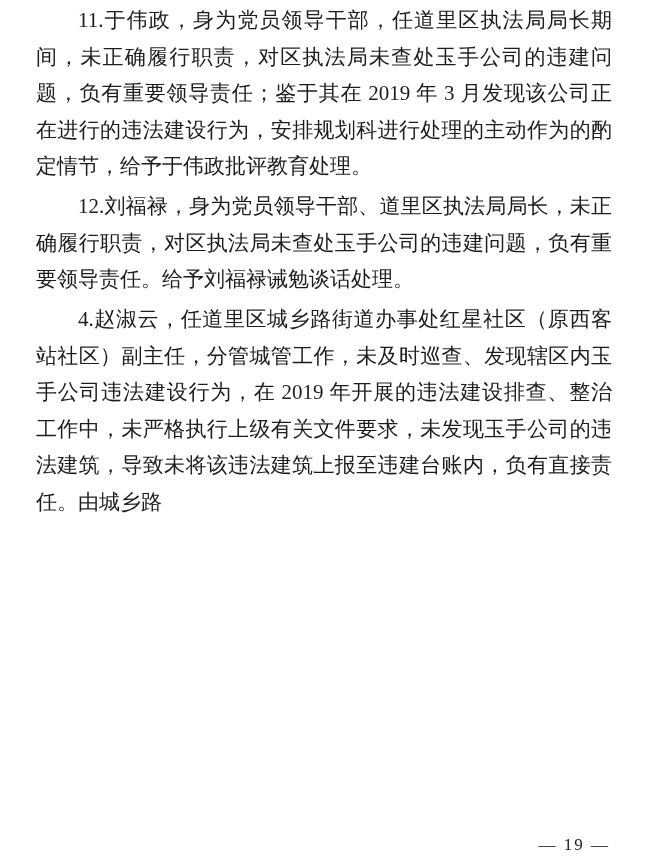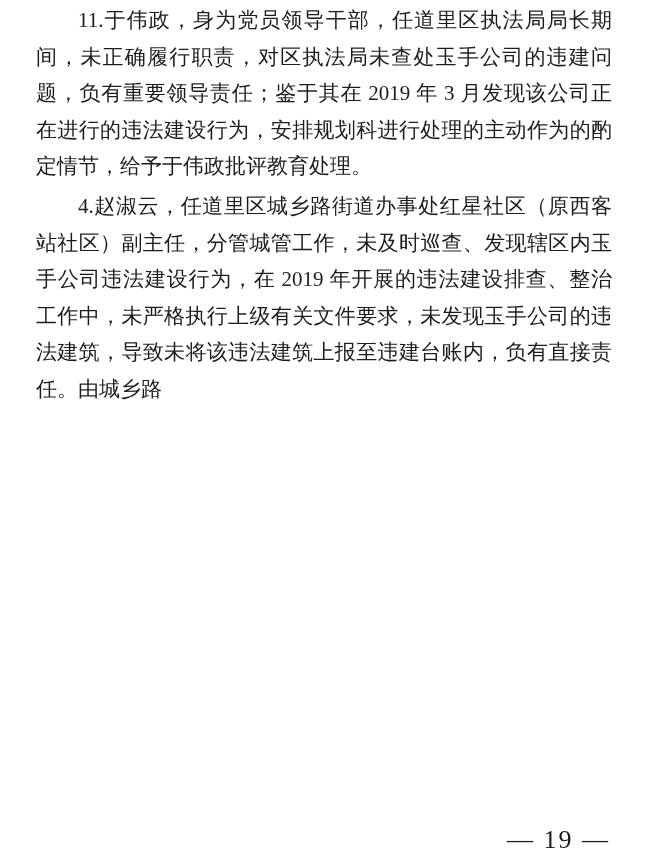--- a/index.html
+++ b/index.html
@@ -31,26 +31,27 @@
     margin-top: 3.5px;
   }
   .para.indent {
     text-indent: 2em;
     font-family: Liberation Serif, serif;
   }
   .page-number {
     position: absolute;
     right: 38px;
     bottom: 10px;
-    font-size: 26px;
+    font-size: 17px;
     color: #1c1c1c;
     letter-spacing: 2px;
   }
 </style>
 </head>
 <body>
 
 <div class="page">
   <p class="para indent">11.于伟政，身为党员领导干部，任道里区执法局局长期间，未正确履行职责，对区执法局未查处玉手公司的违建问题，负有重要领导责任；鉴于其在 2019 年 3 月发现该公司正在进行的违法建设行为，安排规划科进行处理的主动作为的酌定情节，给予于伟政批评教育处理。</p>
+  <p class="para indent">12.刘福禄，身为党员领导干部、道里区执法局局长，未正确履行职责，对区执法局未查处玉手公司的违建问题，负有重要领导责任。给予刘福禄诫勉谈话处理。</p>
   <p class="para indent">4.赵淑云，任道里区城乡路街道办事处红星社区（原西客站社区）副主任，分管城管工作，未及时巡查、发现辖区内玉手公司违法建设行为，在 2019 年开展的违法建设排查、整治工作中，未严格执行上级有关文件要求，未发现玉手公司的违法建筑，导致未将该违法建筑上报至违建台账内，负有直接责任。由城乡路</p>
 </div>
 
 <div class="page-number">— 19 —</div>
 
 </body></html>

